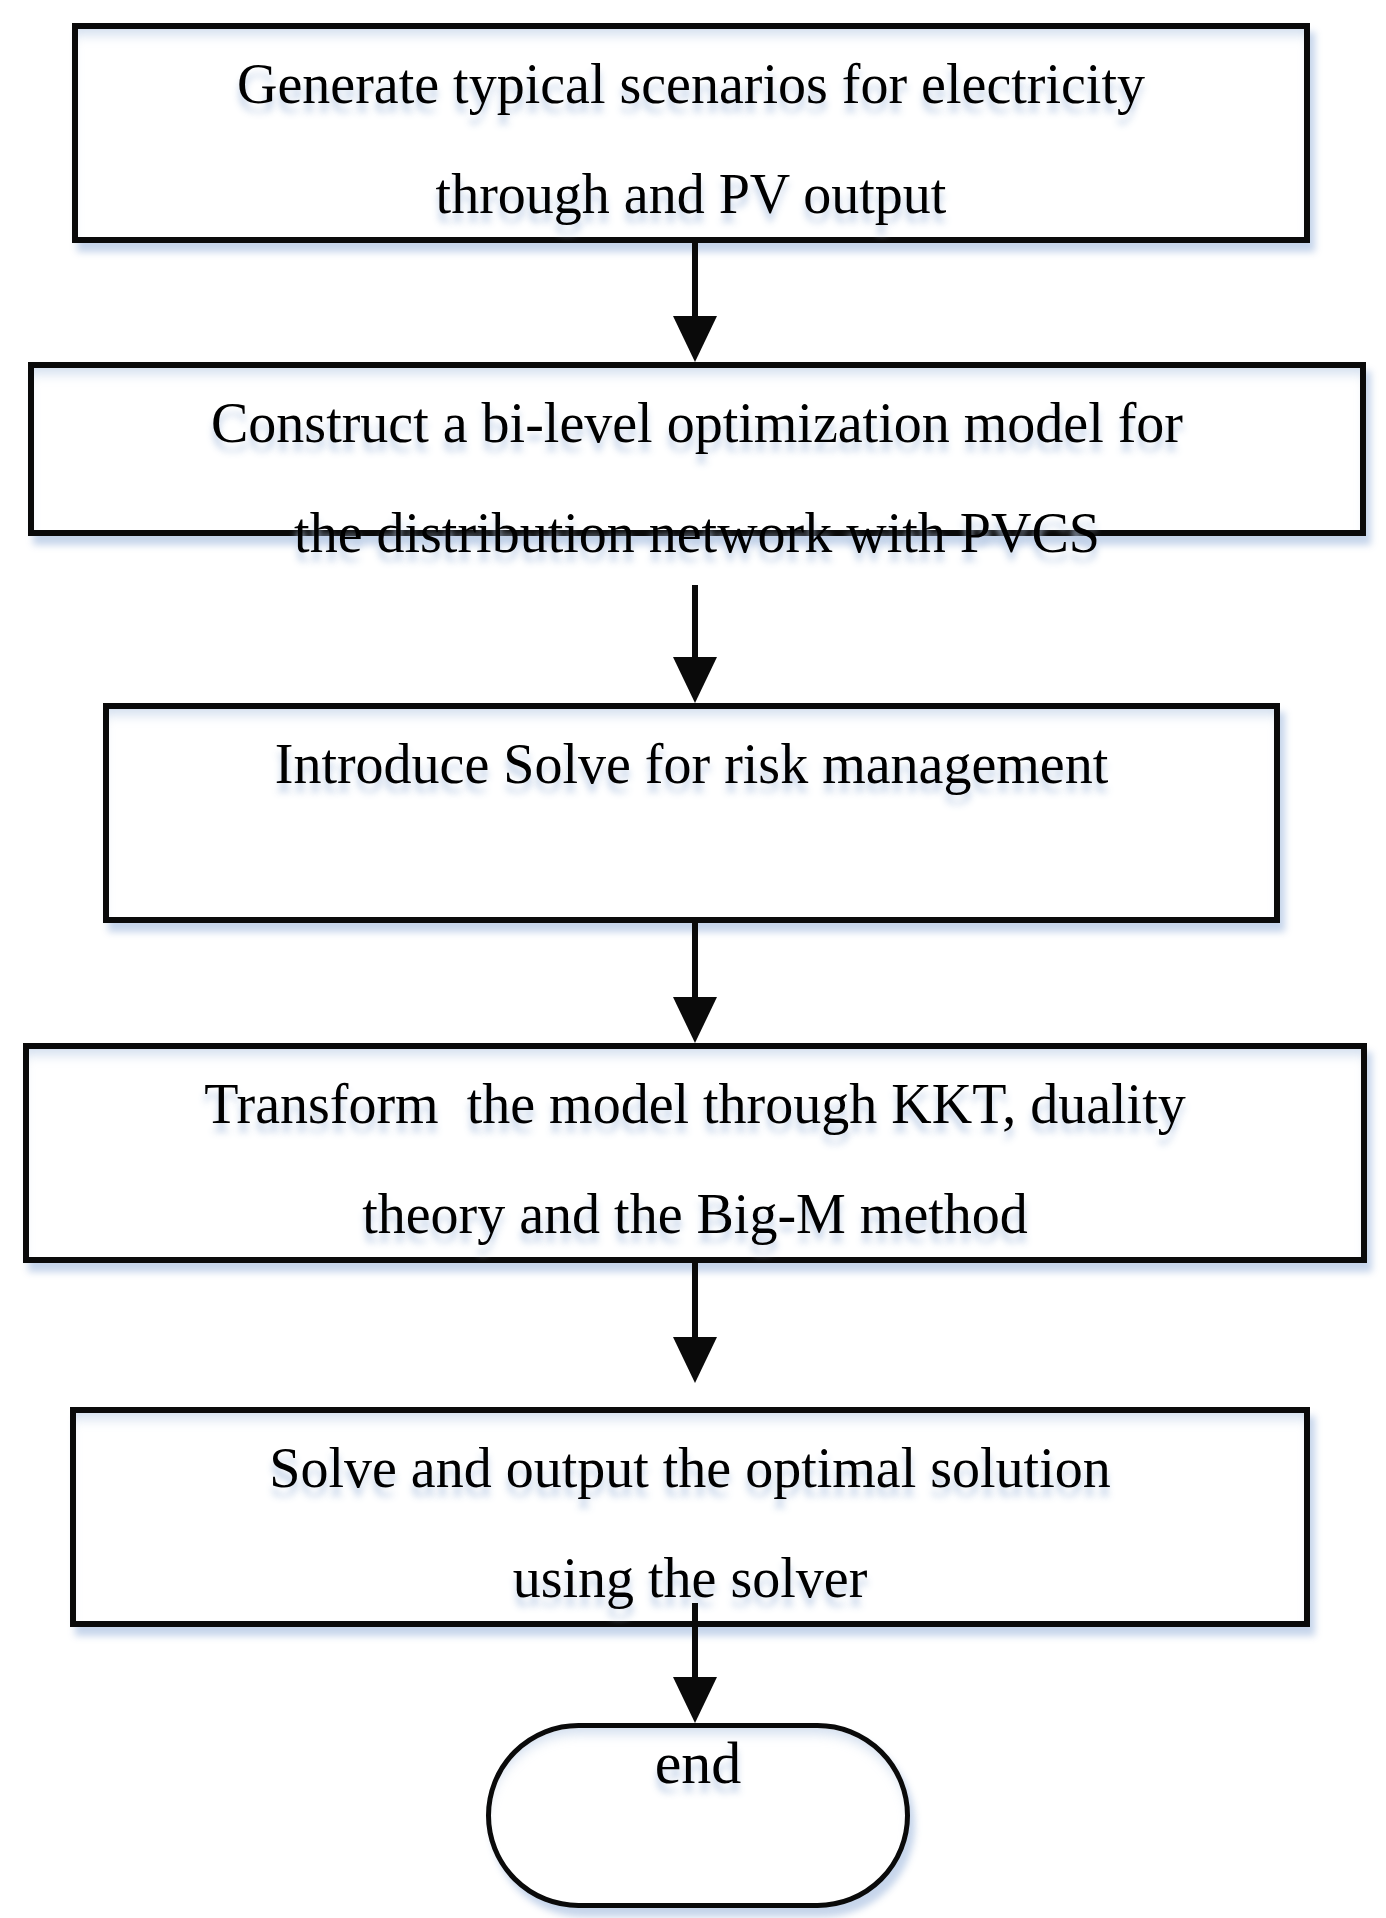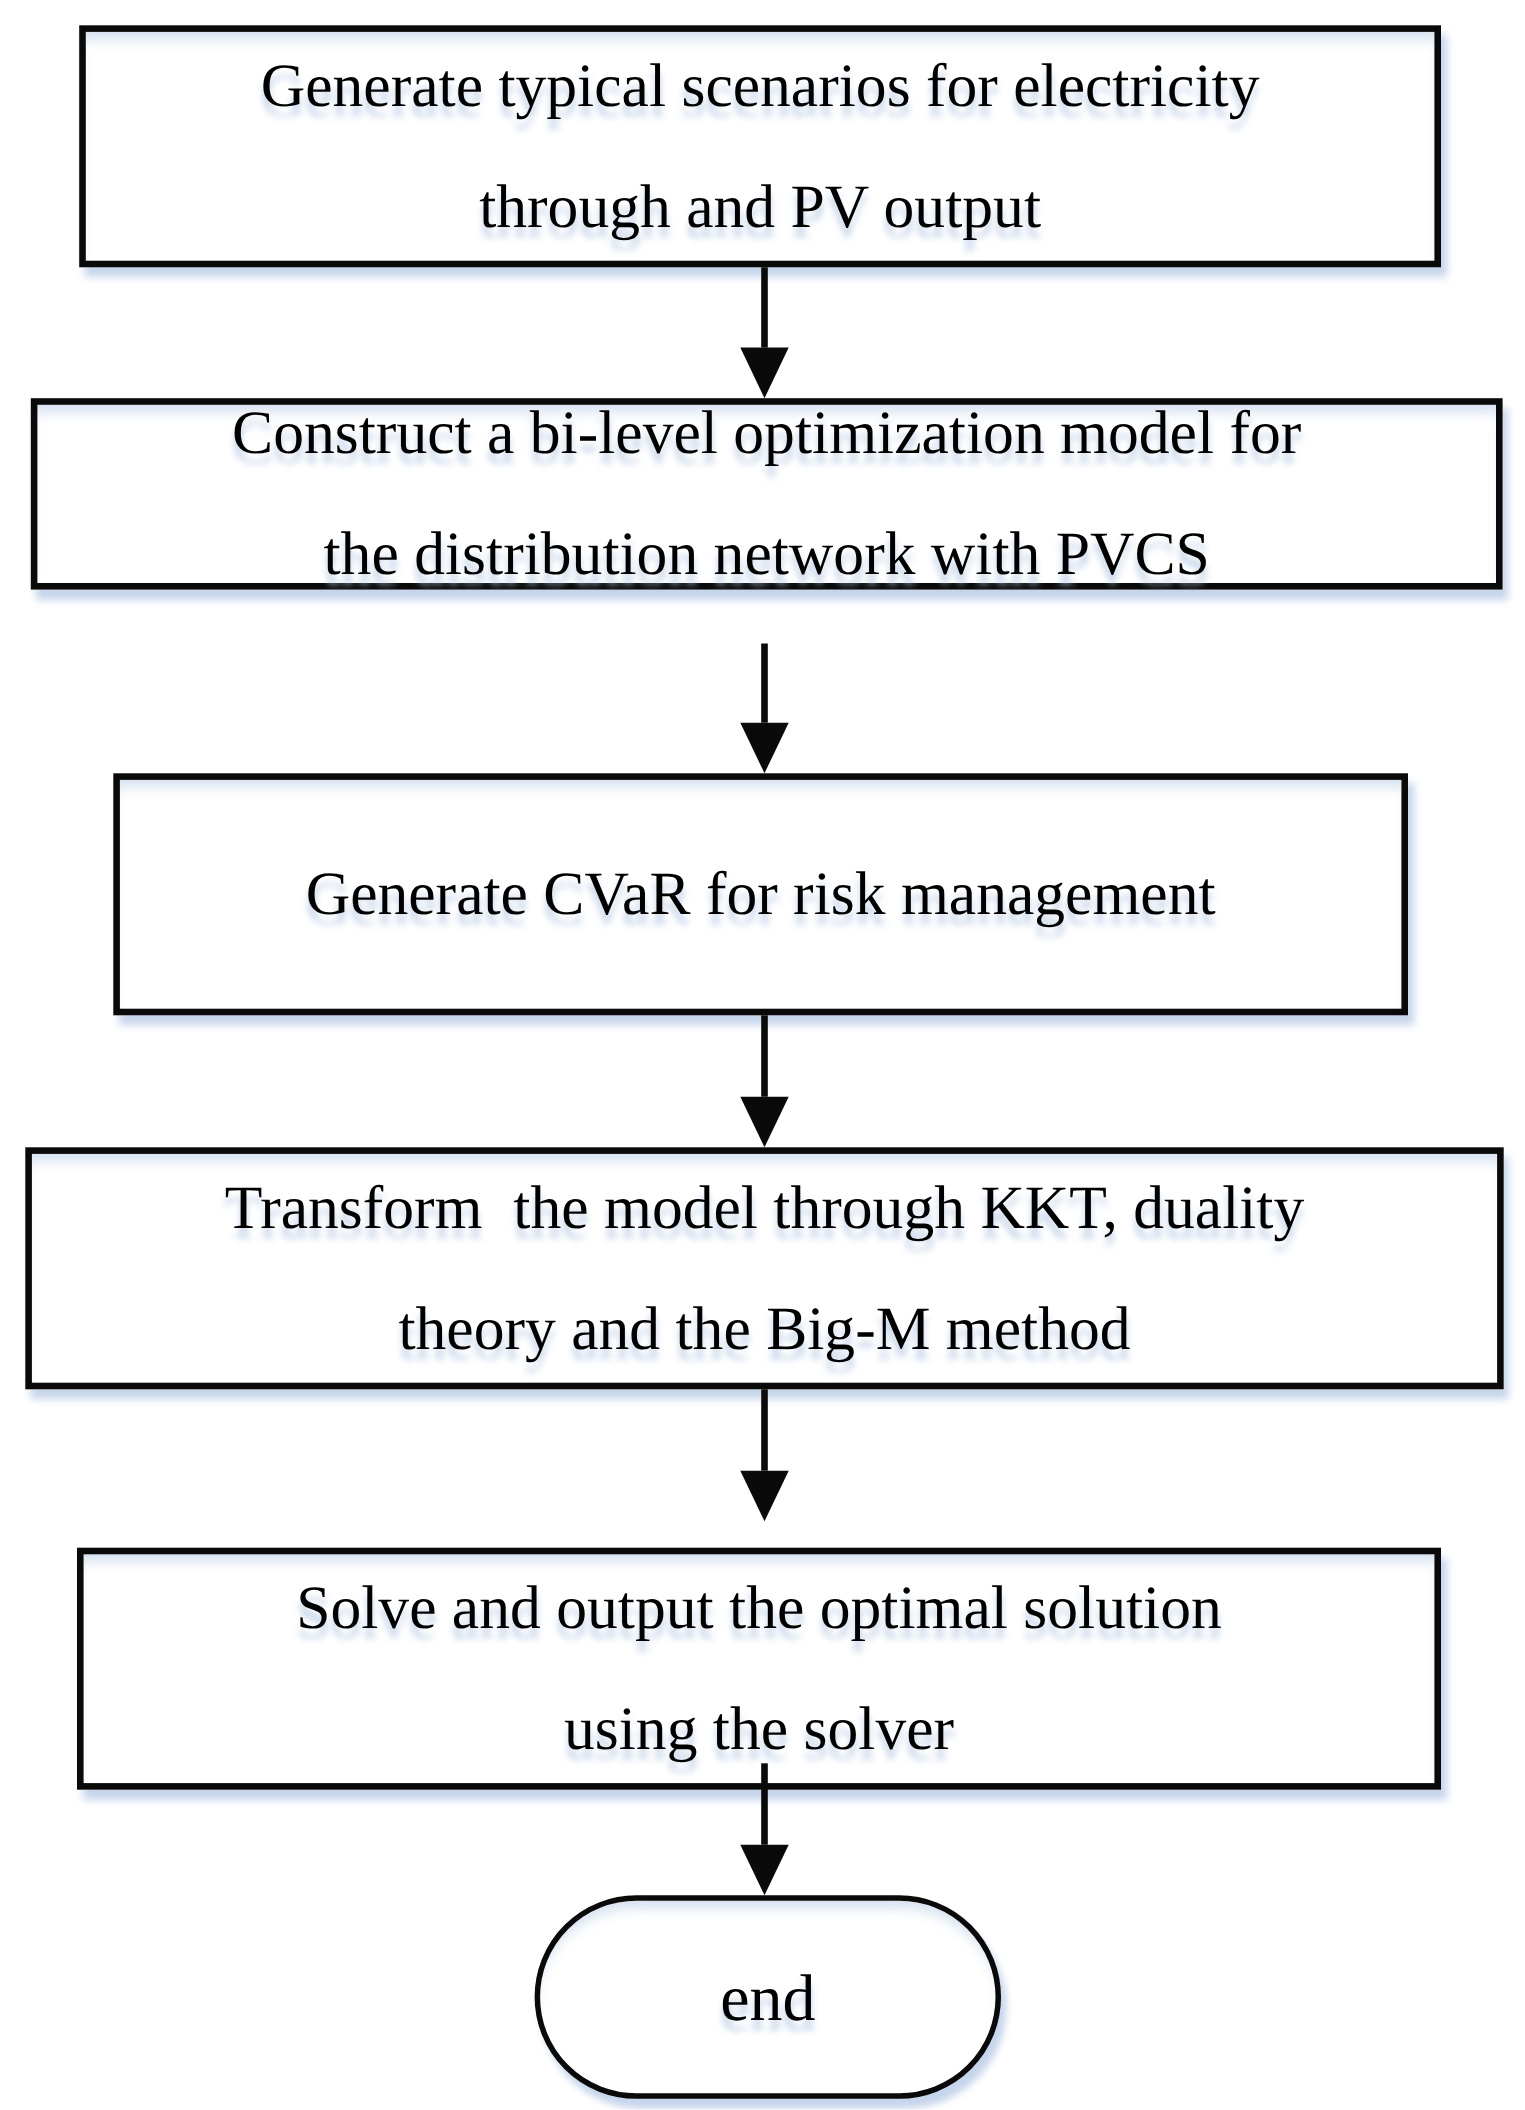--- a/index.html
+++ b/index.html
@@ -9,21 +9,21 @@
     width: 1386px;
     height: 1918px;
     background: #ffffff;
     font-family: "Liberation Serif", "DejaVu Serif", serif;
     overflow: hidden;
   }
   .node {
     position: absolute;
     display: flex;
     flex-direction: column;
-    justify-content: center;
+    justify-content: flex-start;
     align-items: center;
     background: #ffffff;
     border: 6px solid #0a0a0a;
     box-shadow:
       5px 9px 7px rgba(188, 206, 231, 0.85),
       inset 0 12px 12px -6px rgba(196, 212, 234, 0.75);
   }
   .node .line {
     display: block;
     font-size: 56px;
@@ -77,21 +77,21 @@
     <span class="line">Construct a bi-level optimization model for</span>
     <span class="line">the distribution network with PVCS</span>
   </div>
 
   <div class="arrow" style="left:673px; top:585px; height:118px;">
     <span class="shaft"></span>
     <span class="head"></span>
   </div>
 
   <div class="node" style="left:103px; top:703px; width:1177px; height:220px;">
-    <span class="line">Generate CVaR for risk management</span>
+    <span class="line">Introduce Solve for risk management</span>
   </div>
 
   <div class="arrow" style="left:673px; top:923px; height:120px;">
     <span class="shaft"></span>
     <span class="head"></span>
   </div>
 
   <div class="node" style="left:23px; top:1043px; width:1344px; height:220px;">
     <span class="line">Transform  the model through KKT, duality</span>
     <span class="line">theory and the Big-M method</span>

